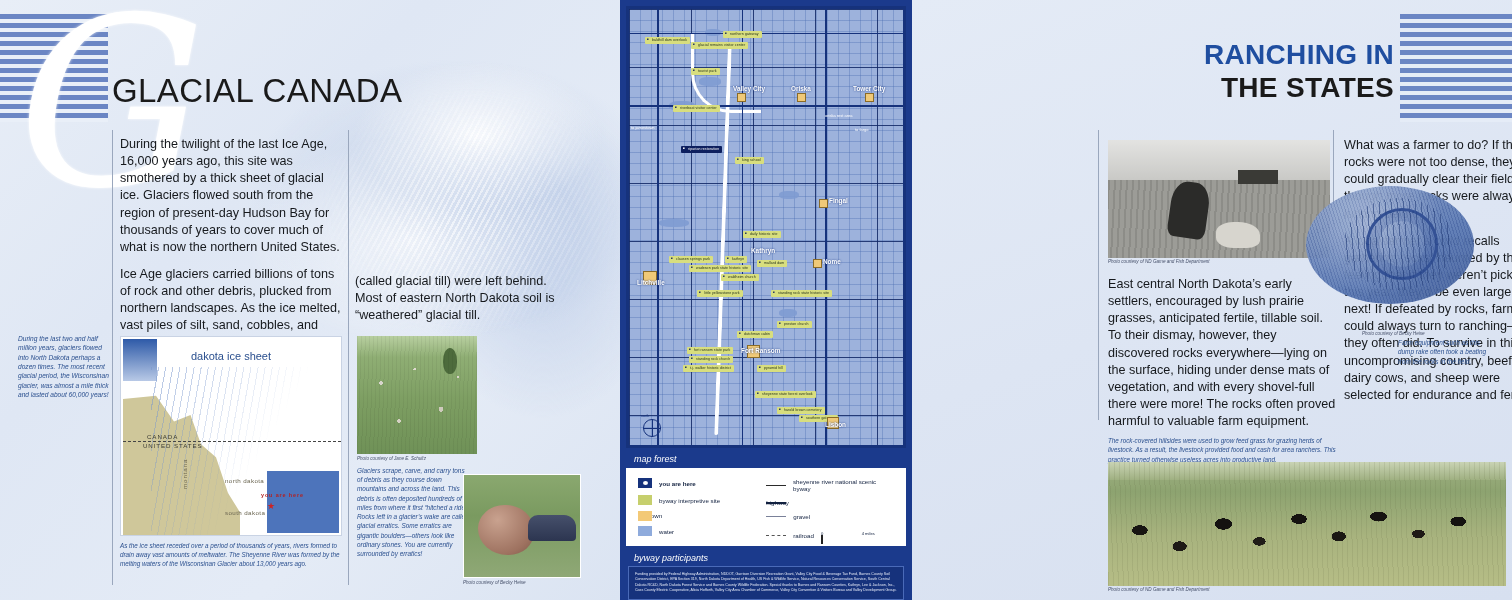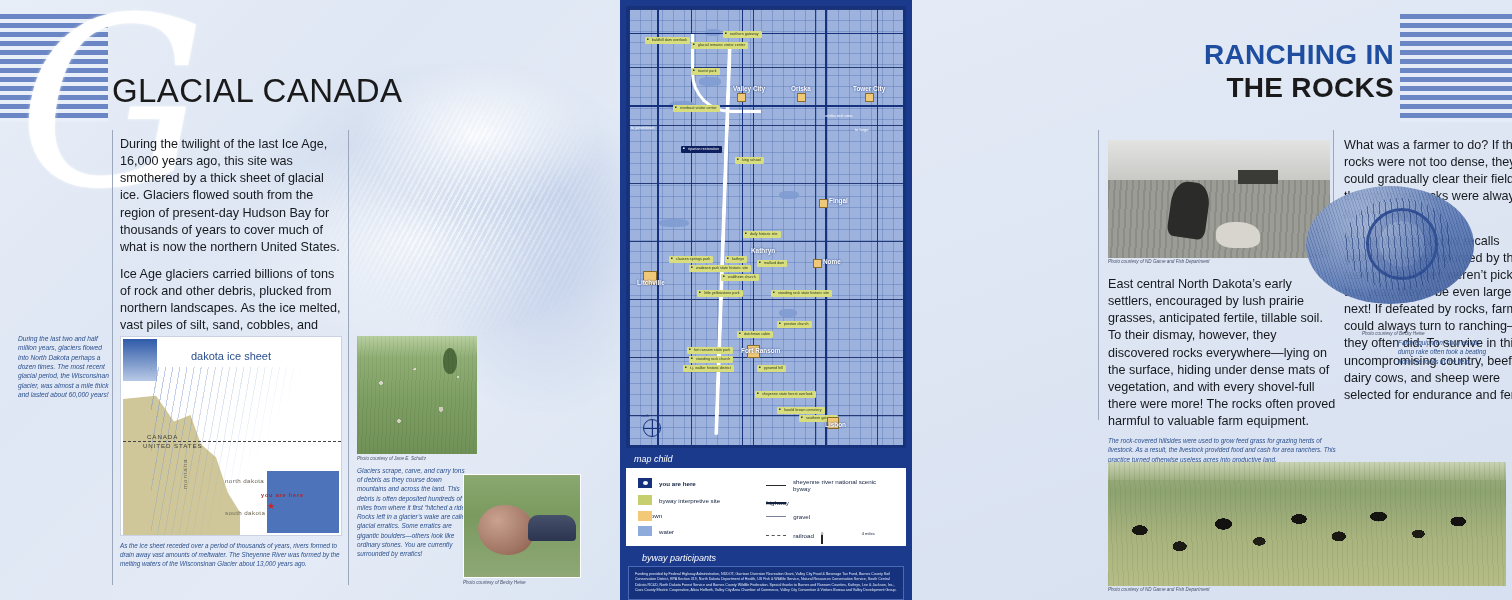--- a/index.html
+++ b/index.html
@@ -206,21 +206,21 @@
   .sw.city { background:#f3c977; }
   .sw.water { background:#8fabdc; }
   .ln { width:20px; height:0; display:inline-block; }
   .ln.scenic { height:5px; background:linear-gradient(180deg,#fff 0,#fff 40%,#2b2b2b 40%,#2b2b2b 60%,#fff 60%); }
   .ln.hwy { border-top:2.5px solid #11203f; }
   .ln.gravel { border-top:1px solid #7a8199; }
   .ln.rail { border-top:1.5px dashed #555; }
   .scalebar { margin-top:4px; }
   .scalebar .bar { width:54px; height:4px; background:repeating-linear-gradient(90deg,#222 0 9px,#fff 9px 18px); border:.5px solid #222;}
   .scale-lbls{display:flex;justify-content:space-between;width:54px;font-size:4.2px;color:#11203f;}
-  .participants-title { color:#ffffff; font-style:italic; font-size:9px; margin:7px 0 3px 16px; }
+  .participants-title { color:#ffffff; font-style:italic; font-size:9px; margin:7px 0 3px 8px; }
   .participants-box {
     background:#16327c; border:1px solid #4a6ab8; margin:0 2px; padding:5px 6px;
     color:#e8edf9; font-size:3.6px; line-height:1.5; text-align:left;
   }
 
   
   .panel-right {
     position: relative; width: 600px; height: 600px;
     background: linear-gradient(160deg,#e4ebf6 0%,#dde5f3 50%,#d7e0f0 100%);
     overflow: hidden;
@@ -317,20 +317,23 @@
     <h1 class="title-left">GLACIAL CANADA</h1>
 
     <div class="lp-divline"></div>
     <div class="lp-divline2"></div>
 
     <div class="lp-col1 body-text">
       <p>During the twilight of the last Ice Age, 16,000 years ago, this site was smothered by a thick sheet of glacial ice. Glaciers flowed south from the region of present-day Hudson Bay for thousands of years  to cover much of what is now the northern United States.</p>
       <p>Ice Age glaciers carried billions of tons of rock and other debris, plucked from northern landscapes. As the ice melted, vast piles of silt, sand, cobbles, and gravel</p>
     </div>
 
+    <div class="lp-col2 body-text">
+      <p>(called glacial till) were left behind. Most of eastern North Dakota soil is “weathered” glacial till.</p>
+    </div>
 
     <div class="sidenote">During the last two and half million years, glaciers flowed into North Dakota perhaps a dozen times. The most recent glacial period, the Wisconsinan glacier, was almost a mile thick and lasted about 60,000 years!</div>
 
     <figure class="fig-map">
       <div class="ocean-top"></div>
       <div class="landmass"></div>
       <div class="ice-edge"></div>
       <div class="ocean-right"></div>
       <div class="border-dash"></div>
       <div class="mtitle">dakota ice sheet</div>
@@ -422,21 +425,21 @@
       <div class="city" style="left:8px;top:270px;">Litchville</div>
 
       <div class="cityname" style="left:2px;top:116px;">to jamestown</div>
       <div class="cityname" style="left:226px;top:118px;">to fargo</div>
       <div class="cityname" style="left:196px;top:104px;">oriska rest area</div>
 
       <div class="compass-n">north</div>
       <div class="compass"></div>
     </div>
 
-    <div class="legend-title">map child</div>
+    <div class="legend-title">map forest</div>
     <div class="legend-box">
       <div class="legend-col a">
         <div class="legend-row">
           <span class="sw here"></span>
           <span style="font-weight:bold">you are here</span>
         </div>
         <div class="legend-row">
           <span class="sw byway"></span>
           <span>byway interpretive site</span>
         </div>
@@ -477,21 +480,21 @@
     </div>
 
     <div class="participants-title">byway participants</div>
     <div class="participants-box">Funding provided by Federal Highway Administration, NDDOT, Garrison Diversion Recreation Grant, Valley City Food &amp; Beverage Tax Fund, Barnes County Soil Conservation District, EPA Section 319, North Dakota Department of Health, US Fish &amp; Wildlife Service, Natural Resources Conservation Service, South Central Dakota RC&amp;D, North Dakota Forest Service and Barnes County Wildlife Federation. Special thanks to Barnes and Ransom Counties, Kathryn, Lee &amp; Jackson, Inc., Cass County Electric Cooperative, Alicia Hofforth, Valley City Area Chamber of Commerce, Valley City Convention &amp; Visitors Bureau and Valley Development Group.</div>
   </section>
 
   <section class="panel-right">
     <div class="stripes-right"></div>
     <h1 class="title-right">
       <span class="l1">RANCHING IN</span><br>
-      <span class="l2">THE ROCKS</span>
+      <span class="l2">THE STATES</span>
     </h1>
 
     <div class="rp-rule"></div>
     <div class="rp-rule2"></div>
 
     <figure class="photo-farmer">
       <div class="sky"></div>
       <div class="fieldg"></div>
       <div class="wagon"></div>
       <div class="man"></div>

